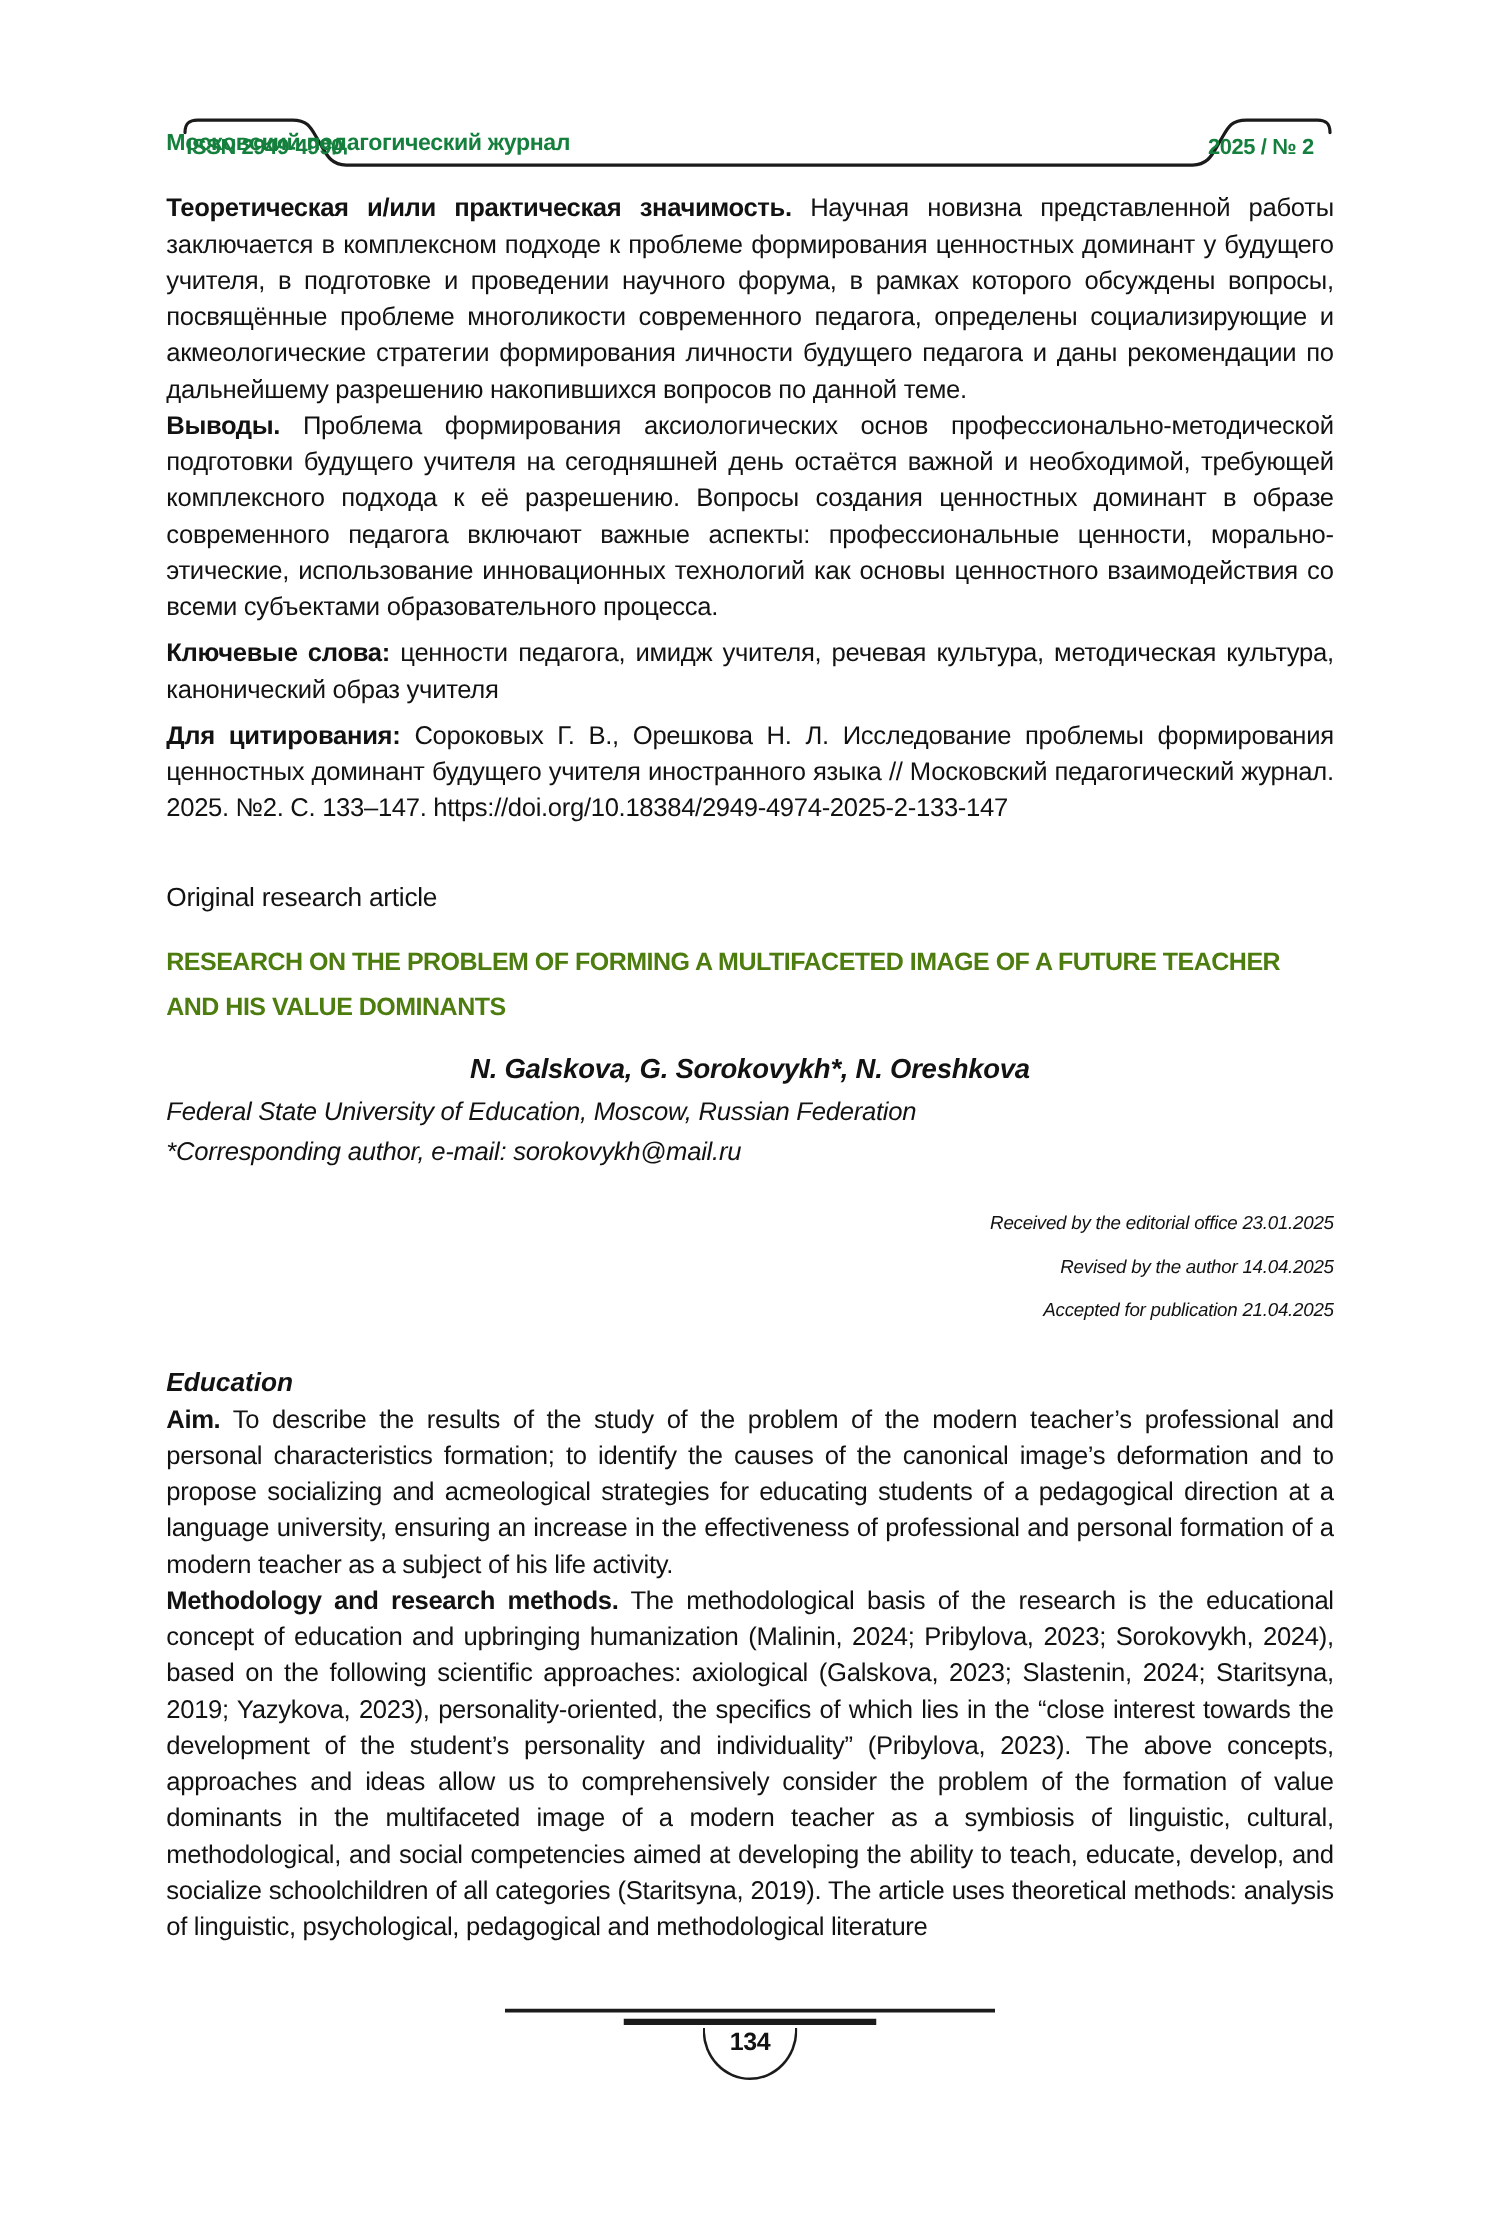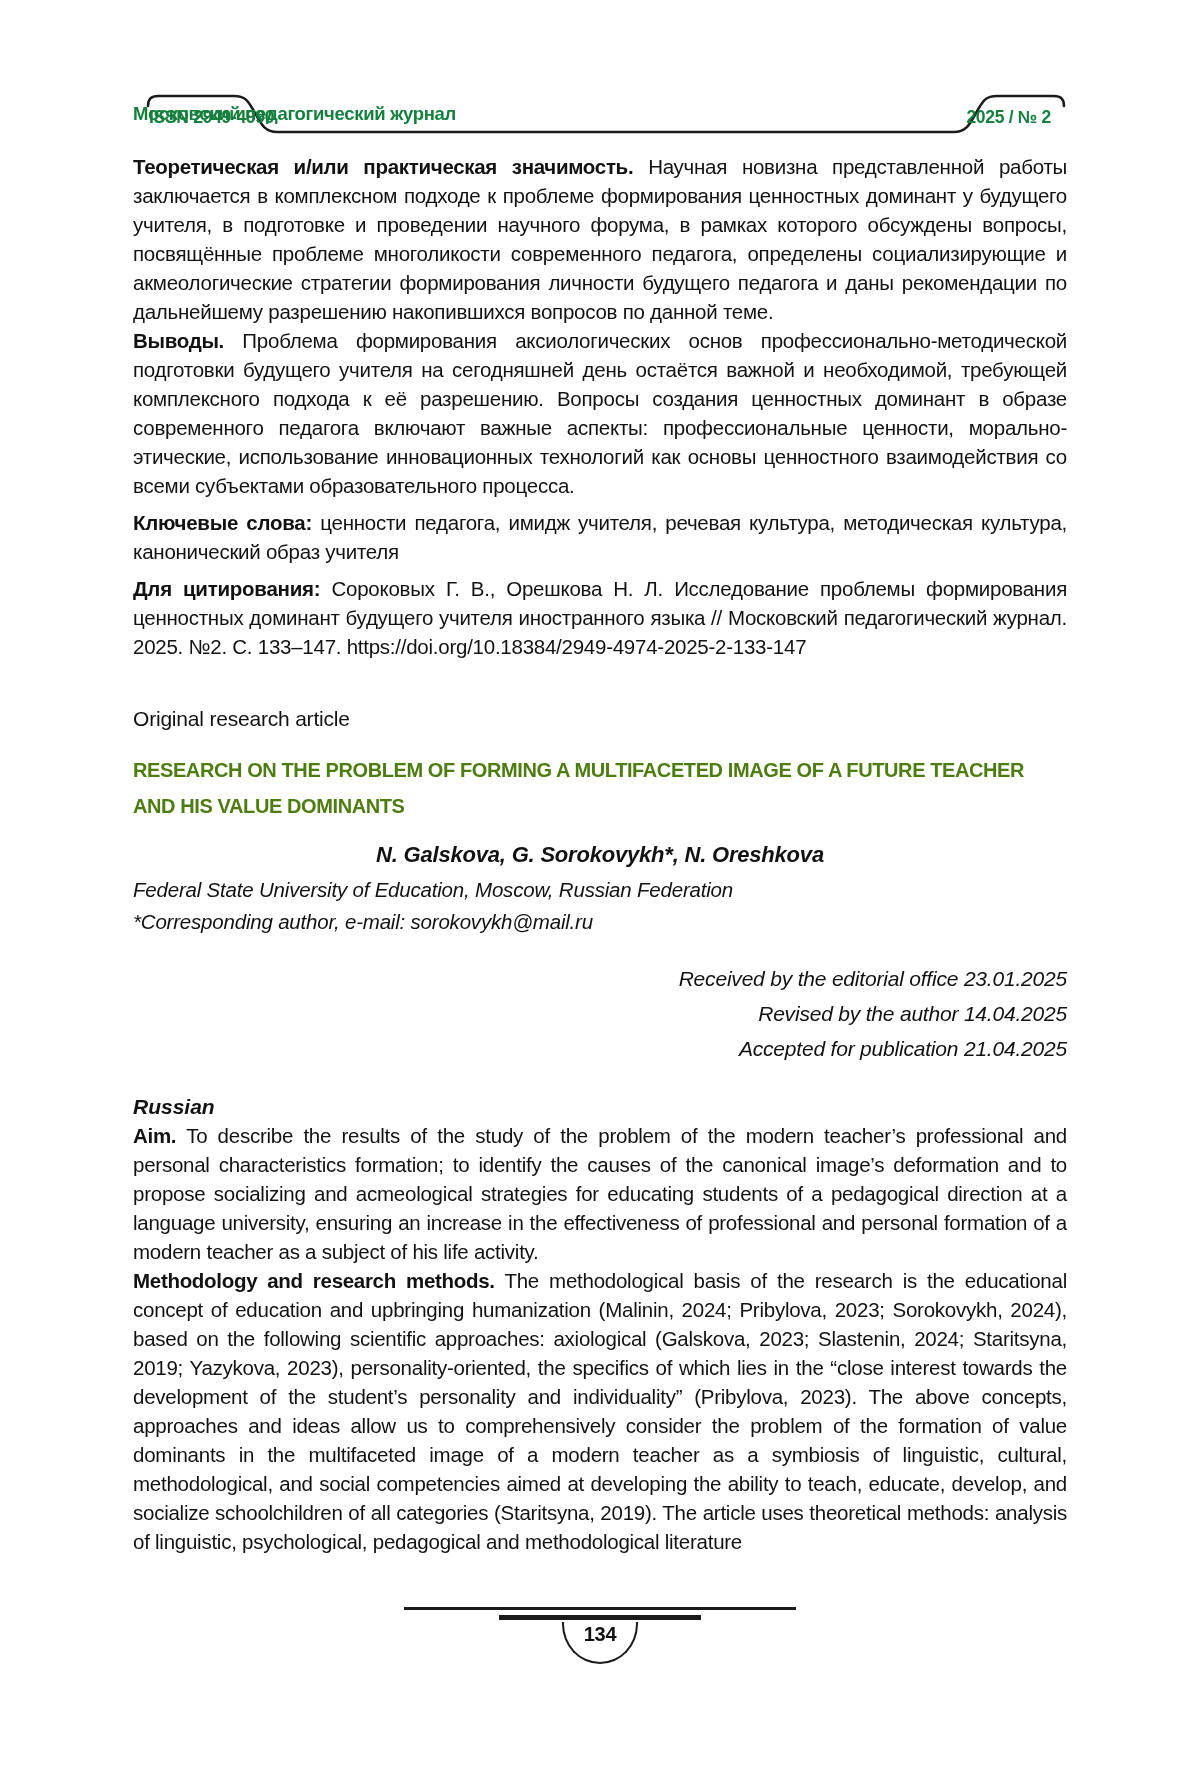--- a/index.html
+++ b/index.html
@@ -81,21 +81,21 @@
     font-size: 20.5px;
     line-height: 32px;
     font-style: italic;
     letter-spacing: -0.2px;
   }
   .affil { margin-top: 4px; }
   .dates {
     margin-top: 23px;
     text-align: right;
     font-style: italic;
-    font-size: 21px;
+    font-size: 15px;
     line-height: 35px;
     letter-spacing: -0.2px;
   }
   .abstract-heading {
     margin: 26px 0 0 0;
     font-size: 21px;
     line-height: 29px;
     font-weight: 700;
     font-style: italic;
   }
@@ -164,21 +164,21 @@
     <p class="authors">N. Galskova, G. Sorokovykh*, N. Oreshkova</p>
     <p class="affil">Federal State University of Education, Moscow, Russian Federation</p>
     <p class="corr">*Corresponding author, e-mail: sorokovykh@mail.ru</p>
 
     <div class="dates">
       <div>Received by the editorial office 23.01.2025</div>
       <div>Revised by the author 14.04.2025</div>
       <div>Accepted for publication 21.04.2025</div>
     </div>
 
-    <p class="abstract-heading">Russian</p>
+    <p class="abstract-heading">Education</p>
 
     <p class="body-par en" lang="en"><b>Aim.</b> <span>To describe the results of the study of the problem of the modern teacher’s professional and personal characteristics formation; to identify the causes of the canonical image’s deformation and to propose socializing and acmeological strategies for educating students of a pedagogical direction at a language university, ensuring an increase in the effectiveness of professional and personal formation of a modern teacher as a subject of his life activity.</span></p>
 
     <p class="body-par en" lang="en"><b>Methodology and research methods.</b> <span>The methodological basis of the research is the educational concept of education and upbringing humanization (Malinin, 2024; Pribylova, 2023; Sorokovykh, 2024), based on the following scientific approaches: axiological (Galskova, 2023; Slastenin, 2024; Staritsyna, 2019; Yazykova, 2023), personality-oriented, the specifics of which lies in the “close interest towards the development of the student’s personality and individuality” (Pribylova, 2023). The above concepts, approaches and ideas allow us to comprehensively consider the problem of the formation of value dominants in the multifaceted image of a modern teacher as a symbiosis of linguistic, cultural, methodological, and social competencies aimed at developing the ability to teach, educate, develop, and socialize schoolchildren of all categories (Staritsyna, 2019). The article uses theoretical methods: analysis of linguistic, psychological, pedagogical and methodological literature</span></p>
 
   </main>
 
   <footer class="page-footer">
     <div class="footer-rule-long"></div>
     <div class="footer-rule-short"></div>

